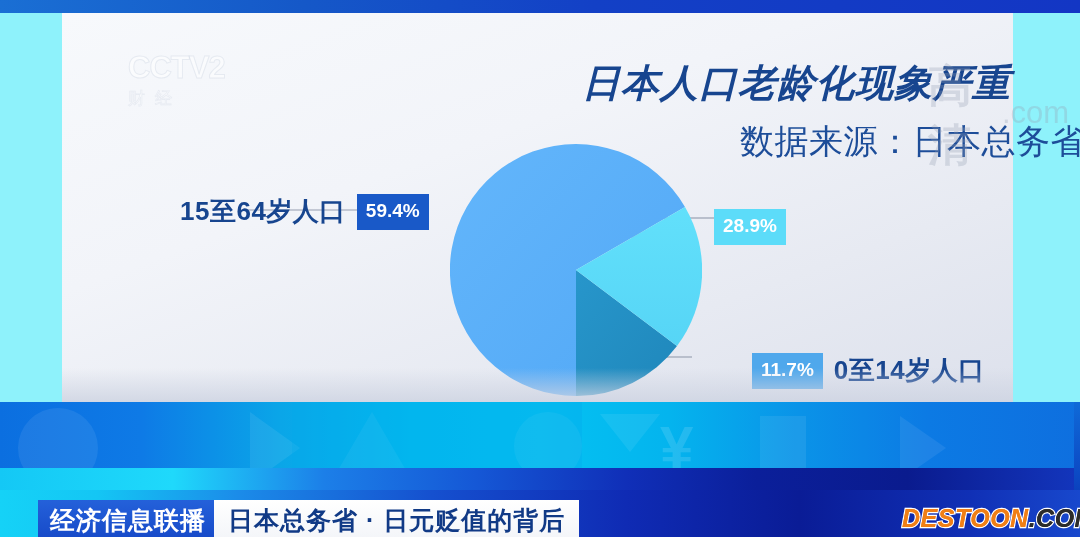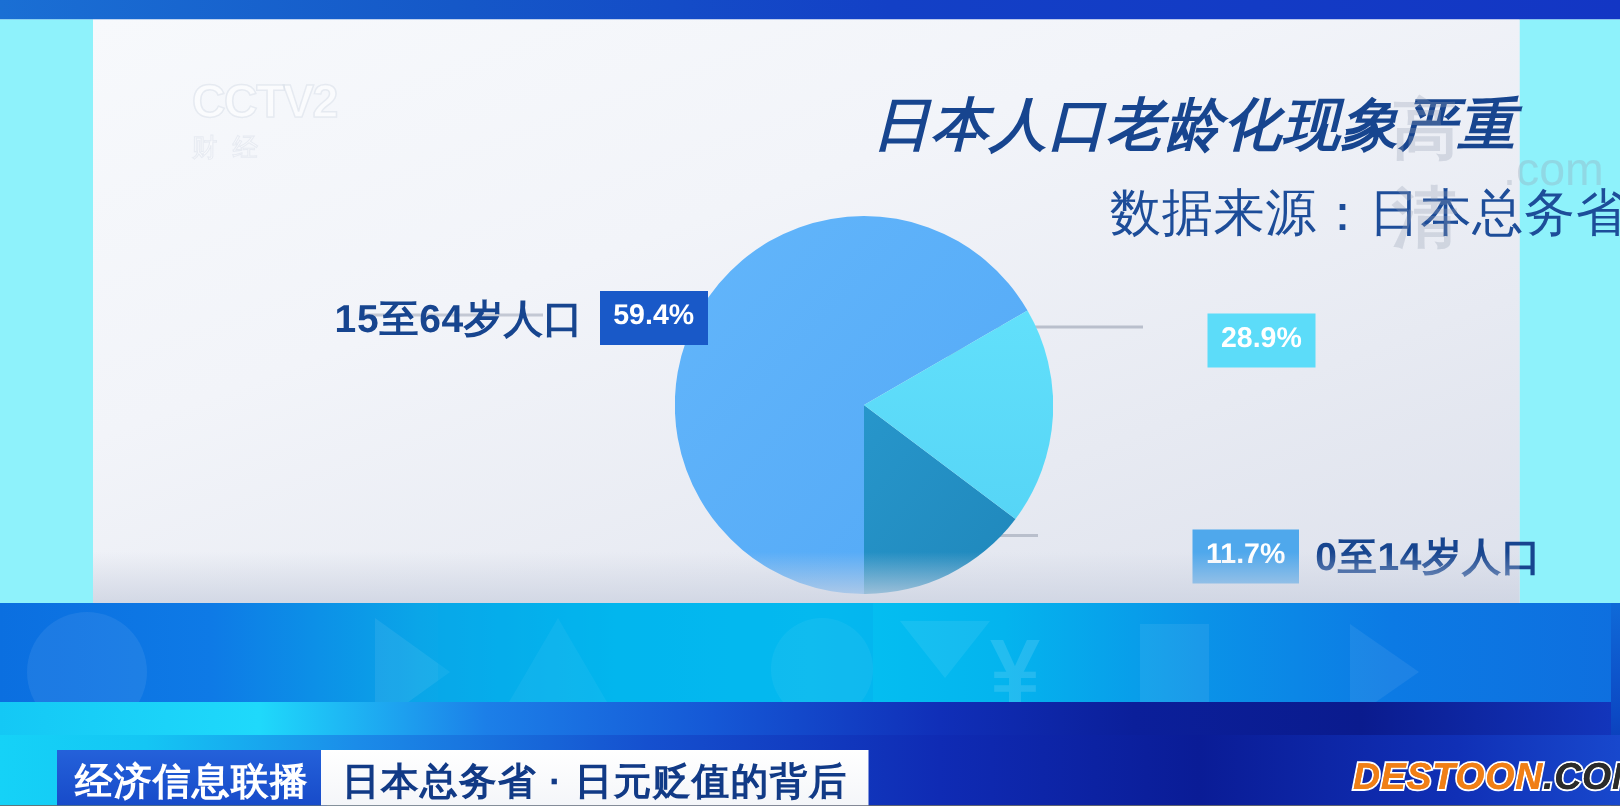--- a/index.html
+++ b/index.html
@@ -89,31 +89,31 @@
   }
 
   
   .pie-wrap { position: absolute; left: 388px; top: 131px; width: 252px; height: 252px; }
   .pie-svg  { display: block; }
 
   
   .leaders { position: absolute; left: 0; top: 0; width: 951px; height: 389px; pointer-events: none; }
 
   
-  .lbl { position: absolute; white-space: nowrap; display: flex; align-items: center; margin-left: 43px; }
+  .lbl { position: absolute; white-space: nowrap; display: flex; align-items: flex-start; }
   .lbl .txt {
     font-size: 26px; font-weight: 700; color: #17458f; letter-spacing: .5px;
   }
   .lbl .badge {
     font-size: 19px; font-weight: 700; color: #ffffff;
     padding: 2px 9px 4px 9px; line-height: 30px;
   }
   .lbl-working { left: 118px; top: 181px; }
   .lbl-working .badge { background: #1959c8; margin-left: 11px; }
-  .lbl-senior  { left: 700px; top: 196px; }
+  .lbl-senior  { left: 652px; top: 196px; }
   .lbl-senior  .badge { background: #5cdcf9; margin-right: 11px; }
   .lbl-child   { left: 690px; top: 340px; }
   .lbl-child   .badge { background: #4fa8ec; margin-right: 11px; }
 
   
   .band {
     position: absolute; left: 0; top: 402px; width: 1080px; height: 88px;
     background: linear-gradient(90deg,
       #0b6fe0 0%, #0e7ae6 13%, #0aa6e8 26%, #00bdf0 38%,
       #04c2f2 50%, #04b4ee 62%, #0a93e8 74%, #0c7ae4 86%, #0e6fdf 100%);

